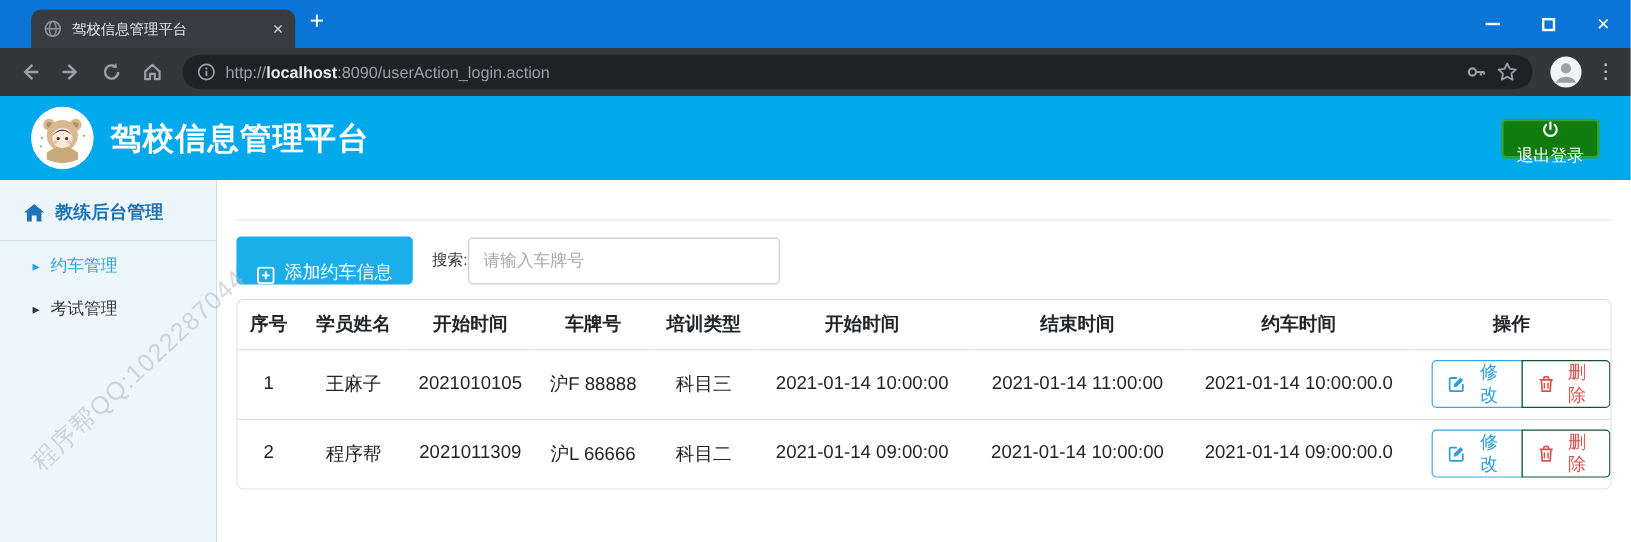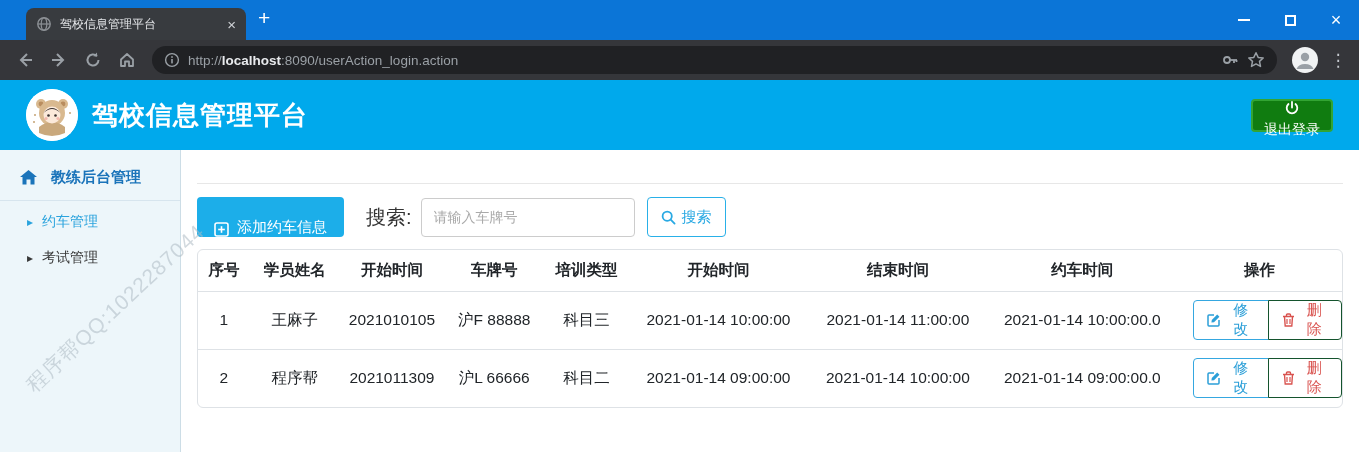--- a/index.html
+++ b/index.html
@@ -37,39 +37,39 @@
   .logout-btn { background:#107c10; border:2px solid #33a433; border-radius:4px; color:#fff;
                 font-size:14px; height:33px; padding:0 11px; display:flex; align-items:center; gap:6px; cursor:pointer;flex-direction:column; }
 
   
   .page { display:flex; height:302px; position:relative; }
   .watermark { position:absolute; left:20px; top:228px; font-size:21px; color:#aebbc4; opacity:.55;
                transform:rotate(-43deg); transform-origin:0 0; white-space:nowrap; letter-spacing:1px;
                pointer-events:none; z-index:5; }
 
   .sidebar { width:181px; background:#edf6fa; border-right:1px solid #ccdde6; padding-top:10px; flex:none; }
-  .side-title { display:flex; align-items:center; gap:14px; color:#1b74ba; font-weight:bold; font-size:15px;
+  .side-title { display:flex; align-items:center; gap:9px; color:#1b74ba; font-weight:bold; font-size:15px;
                 padding:8px 0 13px 20px; cursor:pointer; }
   .side-divider { border-bottom:1px solid #d7e5ee; }
   .side-item { display:flex; align-items:center; gap:9px; font-size:14px; padding:12px 0 6px 27px; cursor:pointer; }
   .side-item .caret { font-size:12px; }
   .side-item.active { color:#2aa3dd; }
   .side-item.normal { color:#383838; }
 
   .content { flex:1; background:#fff; padding:20px 16px 0 16px; }
   .panel-title { display:flex; align-items:center; gap:8px; font-size:15px; font-weight:bold; color:#333; }
   .hamburger { display:inline-flex; flex-direction:column; gap:3px; }
   .hamburger i { width:14px; height:2px; background:#333; }
   .panel-divider { border-bottom:1px solid #e7e7e7; margin-top:13px; }
 
   .actions-row { display:flex; align-items:center; margin-top:13px; }
   .add-btn { background:#1caee9; border:none; border-radius:4px; color:#fff; font-size:15px; height:40px;
              padding:0 17px; display:flex; align-items:flex-end; gap:8px; cursor:pointer; }
-  .search-label { margin-left:22px; font-size:20px; color:#333; }
-  .search-input { margin-left:9px; width:214px; height:39px; border:1px solid #ccc; border-radius:4px;
+  .search-label { margin-left:16px; font-size:13px; color:#333; }
+  .search-input { width:260px; height:39px; border:1px solid #ccc; border-radius:4px;
                   padding:0 12px; font-size:14px; color:#333; outline:none; font-family:inherit; }
   .search-input::placeholder { color:#a9a9a9; }
   .search-btn { margin-left:12px; height:40px; background:#fff; border:1px solid #29b0e8; border-radius:4px;
                 color:#29a9e3; font-size:15px; padding:0 13px; display:flex; align-items:center; gap:6px; cursor:pointer; }
 
   .table-wrap { margin-top:12px; border:1px solid #dee2e6; border-radius:6px; overflow:hidden; }
   table { width:100%; border-collapse:collapse; font-size:15.5px; color:#212529; }
   th { height:41px; font-weight:bold; text-align:center; border-bottom:1px solid #dee2e6; }
   td { height:58px; text-align:center; border-bottom:1px solid #dee2e6; }
   tr:last-child td { border-bottom:none; }
@@ -235,29 +235,20 @@
           <svg width="15" height="15" viewBox="0 0 15 15">
               <rect x="1" y="1" width="13" height="13" rx="2" fill="none" stroke="#fff" stroke-width="1.6"></rect>
               <line x1="7.5" y1="4.2" x2="7.5" y2="10.8" stroke="#fff" stroke-width="1.6"></line>
               <line x1="4.2" y1="7.5" x2="10.8" y2="7.5" stroke="#fff" stroke-width="1.6"></line>
             </svg>
         </span>
         <span>添加约车信息</span>
       </button>
       <span class="search-label">搜索:</span>
       <input class="search-input" type="text" placeholder="请输入车牌号" style="">
-      <button class="search-btn">
-        <span>
-          <svg width="15" height="15" viewBox="0 0 15 15">
-              <circle cx="6.2" cy="6.2" r="4.6" fill="none" stroke="#29a9e3" stroke-width="1.8"></circle>
-              <line x1="9.7" y1="9.7" x2="13.6" y2="13.6" stroke="#29a9e3" stroke-width="1.8" stroke-linecap="round"></line>
-            </svg>
-        </span>
-        <span>搜索</span>
-      </button>
     </div>
 
     <div class="table-wrap">
       <table>
         <colgroup>
           <col class="c-seq">
             <col class="c-name">
             <col class="c-sid">
             <col class="c-plate">
             <col class="c-type">

